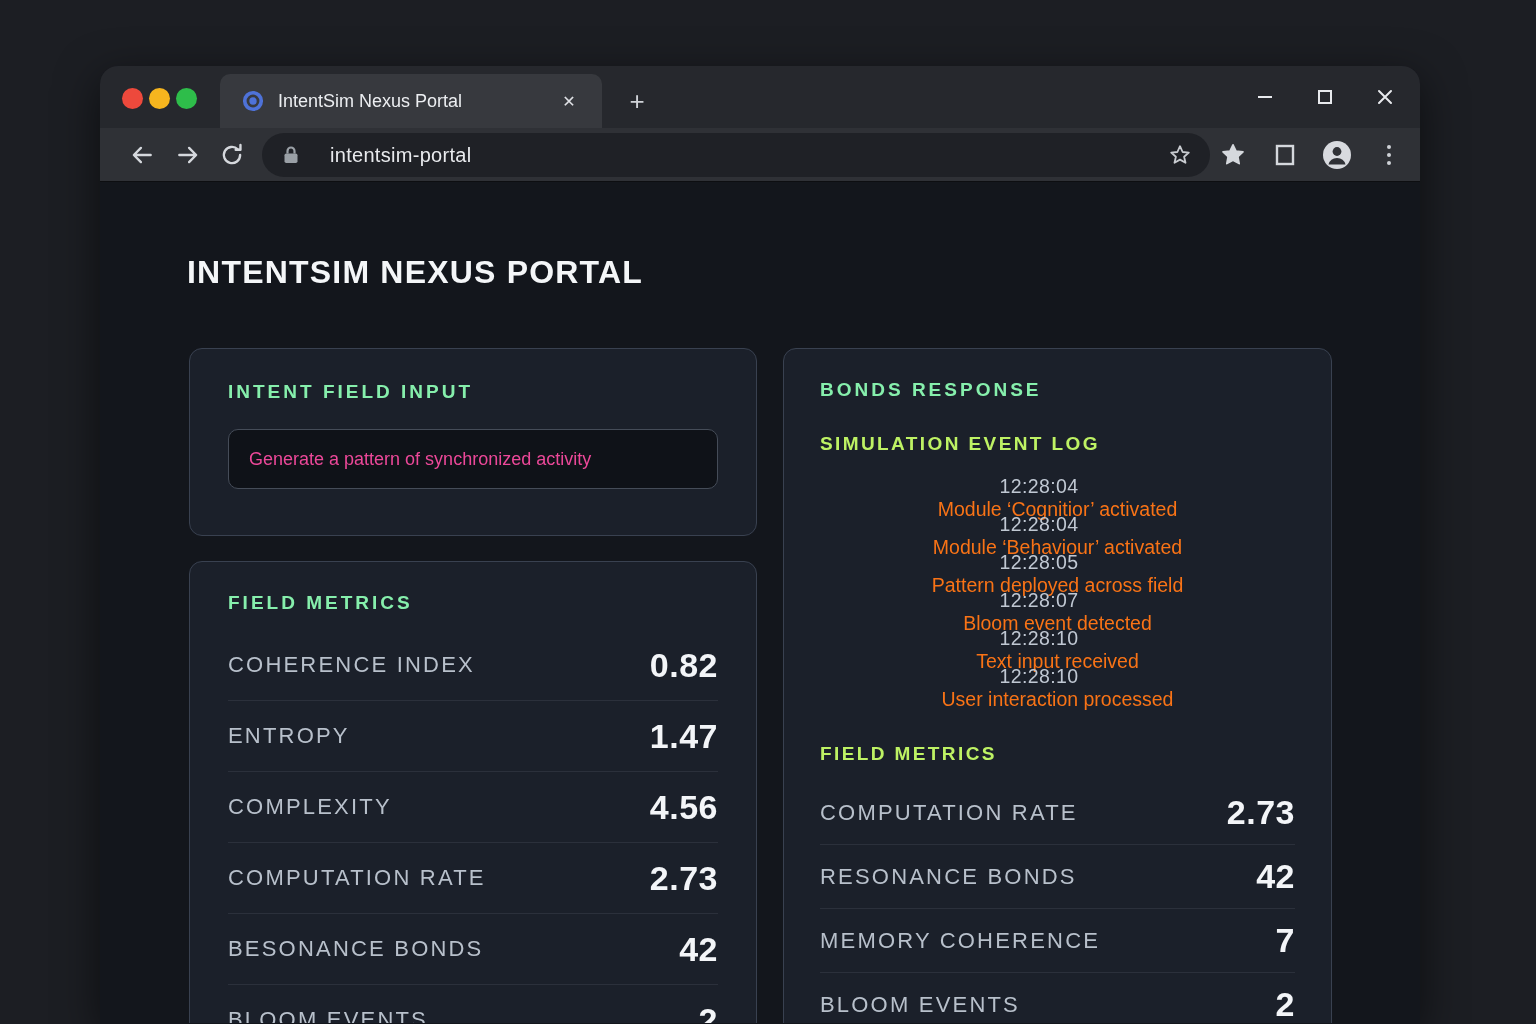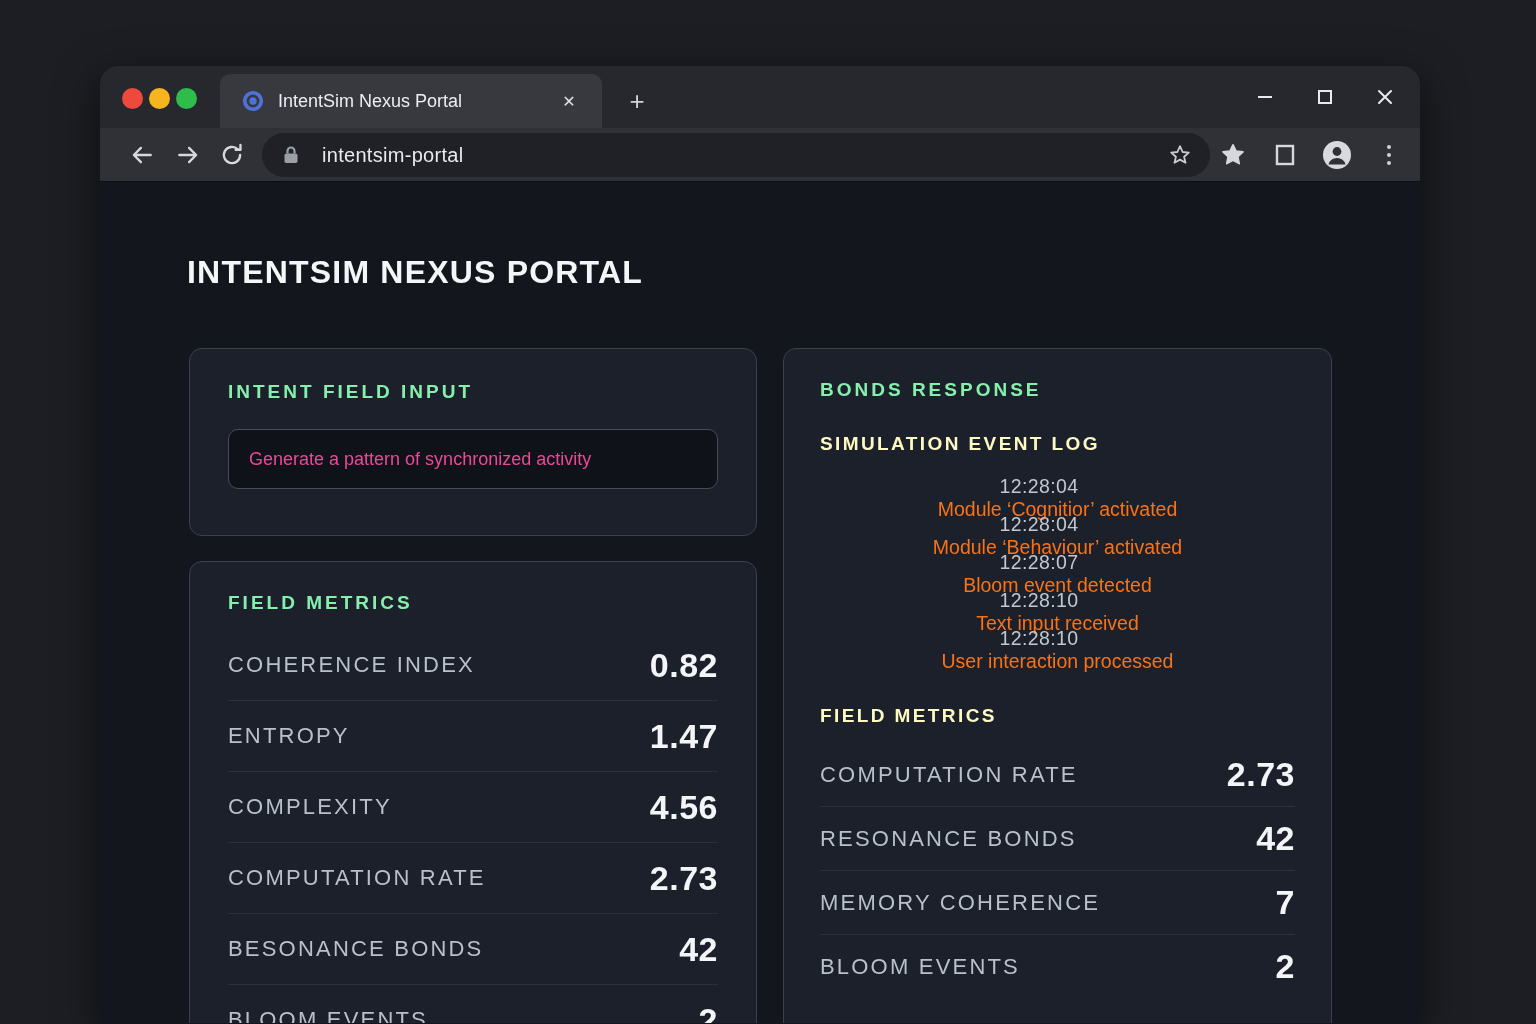--- a/index.html
+++ b/index.html
@@ -31,39 +31,39 @@
     display:flex; align-items:center; justify-content:center; color:#cfd2d7; font-size:26px; font-weight:300;}
   .win-controls{ position:absolute; right:18px; top:0; height:62px; display:flex; align-items:center; gap:26px; }
   .win-btn{ width:34px; height:34px; display:flex; align-items:center; justify-content:center; }
   
   .toolbar{ position:relative; height:54px; background:#2f3136; border-bottom:1px solid #0d0e11; }
   .nav-icon{ position:absolute; top:11px; width:32px; height:32px; display:flex; align-items:center; justify-content:center; }
   .url-pill{
     position:absolute; left:162px; top:5px; width:948px; height:44px; border-radius:22px;
     background:#1f2126; display:flex; align-items:center; padding:0 18px 0 20px;
   }
-  .url-text{ font-size:20px; color:#e8eaed; margin-left:22px; flex:1; letter-spacing:.3px; }
+  .url-text{ font-size:20px; color:#e8eaed; margin-left:30px; flex:1; letter-spacing:.3px; }
   .toolbar-right{ position:absolute; right:14px; top:0; height:54px; display:flex; align-items:center; gap:18px; }
   .tb-icon{ width:34px; height:34px; display:flex; align-items:center; justify-content:center; }
   .menu-dots{ display:flex; flex-direction:column; gap:4px; align-items:center; }
   .menu-dots span{ width:4px; height:4px; border-radius:50%; background:#cfd2d7; }
   
   .content{ position:relative; height:841px; background:#13161c; overflow:hidden; }
   .page-title{
     position:absolute; left:87px; top:72px; font-size:32px; font-weight:800;
     letter-spacing:1.2px; color:#f4f6f8;
   }
   .card{
     position:absolute; background:#1b202a; border:1px solid #394150; border-radius:13px;
   }
   .card-heading{
     font-size:19px; font-weight:600; letter-spacing:3px; color:#86efac;
   }
   .sub-heading{
-    font-size:19px; font-weight:600; letter-spacing:2.4px; color:#fef9c3;
+    font-size:19px; font-weight:600; letter-spacing:2.4px; color:#bef264;
   }
   .card-intent{ left:89px; top:166px; width:568px; height:188px; padding:32px 38px; }
   .intent-input{
     margin-top:26px; width:100%; height:60px; border-radius:10px;
     background:#0f1218; border:1px solid #454c58; color:#ec4899;
     font-size:18px; padding:0 20px; font-family:inherit; outline:none;
   }
   .card-metrics-left{ left:89px; top:379px; width:568px; height:700px; padding:30px 38px; }
   .metric-rows{ margin-top:16px; }
   .metric-row{ height:70px; display:flex; align-items:center; justify-content:space-between; }
@@ -227,20 +227,24 @@
       <div class="event-log">
         <div class="log-row">
           <span class="log-time">12:28:04</span>
           <span class="log-msg">Module ‘Cognitior’ activated</span>
         </div>
         <div class="log-row">
           <span class="log-time">12:28:04</span>
           <span class="log-msg">Module ‘Behaviour’ activated</span>
         </div>
         <div class="log-row">
+          <span class="log-time">12:28:05</span>
+          <span class="log-msg">Pattern deployed across field</span>
+        </div>
+        <div class="log-row">
           <span class="log-time">12:28:07</span>
           <span class="log-msg">Bloom event detected</span>
         </div>
         <div class="log-row">
           <span class="log-time">12:28:10</span>
           <span class="log-msg">Text input received</span>
         </div>
         <div class="log-row">
           <span class="log-time">12:28:10</span>
           <span class="log-msg">User interaction processed</span>

